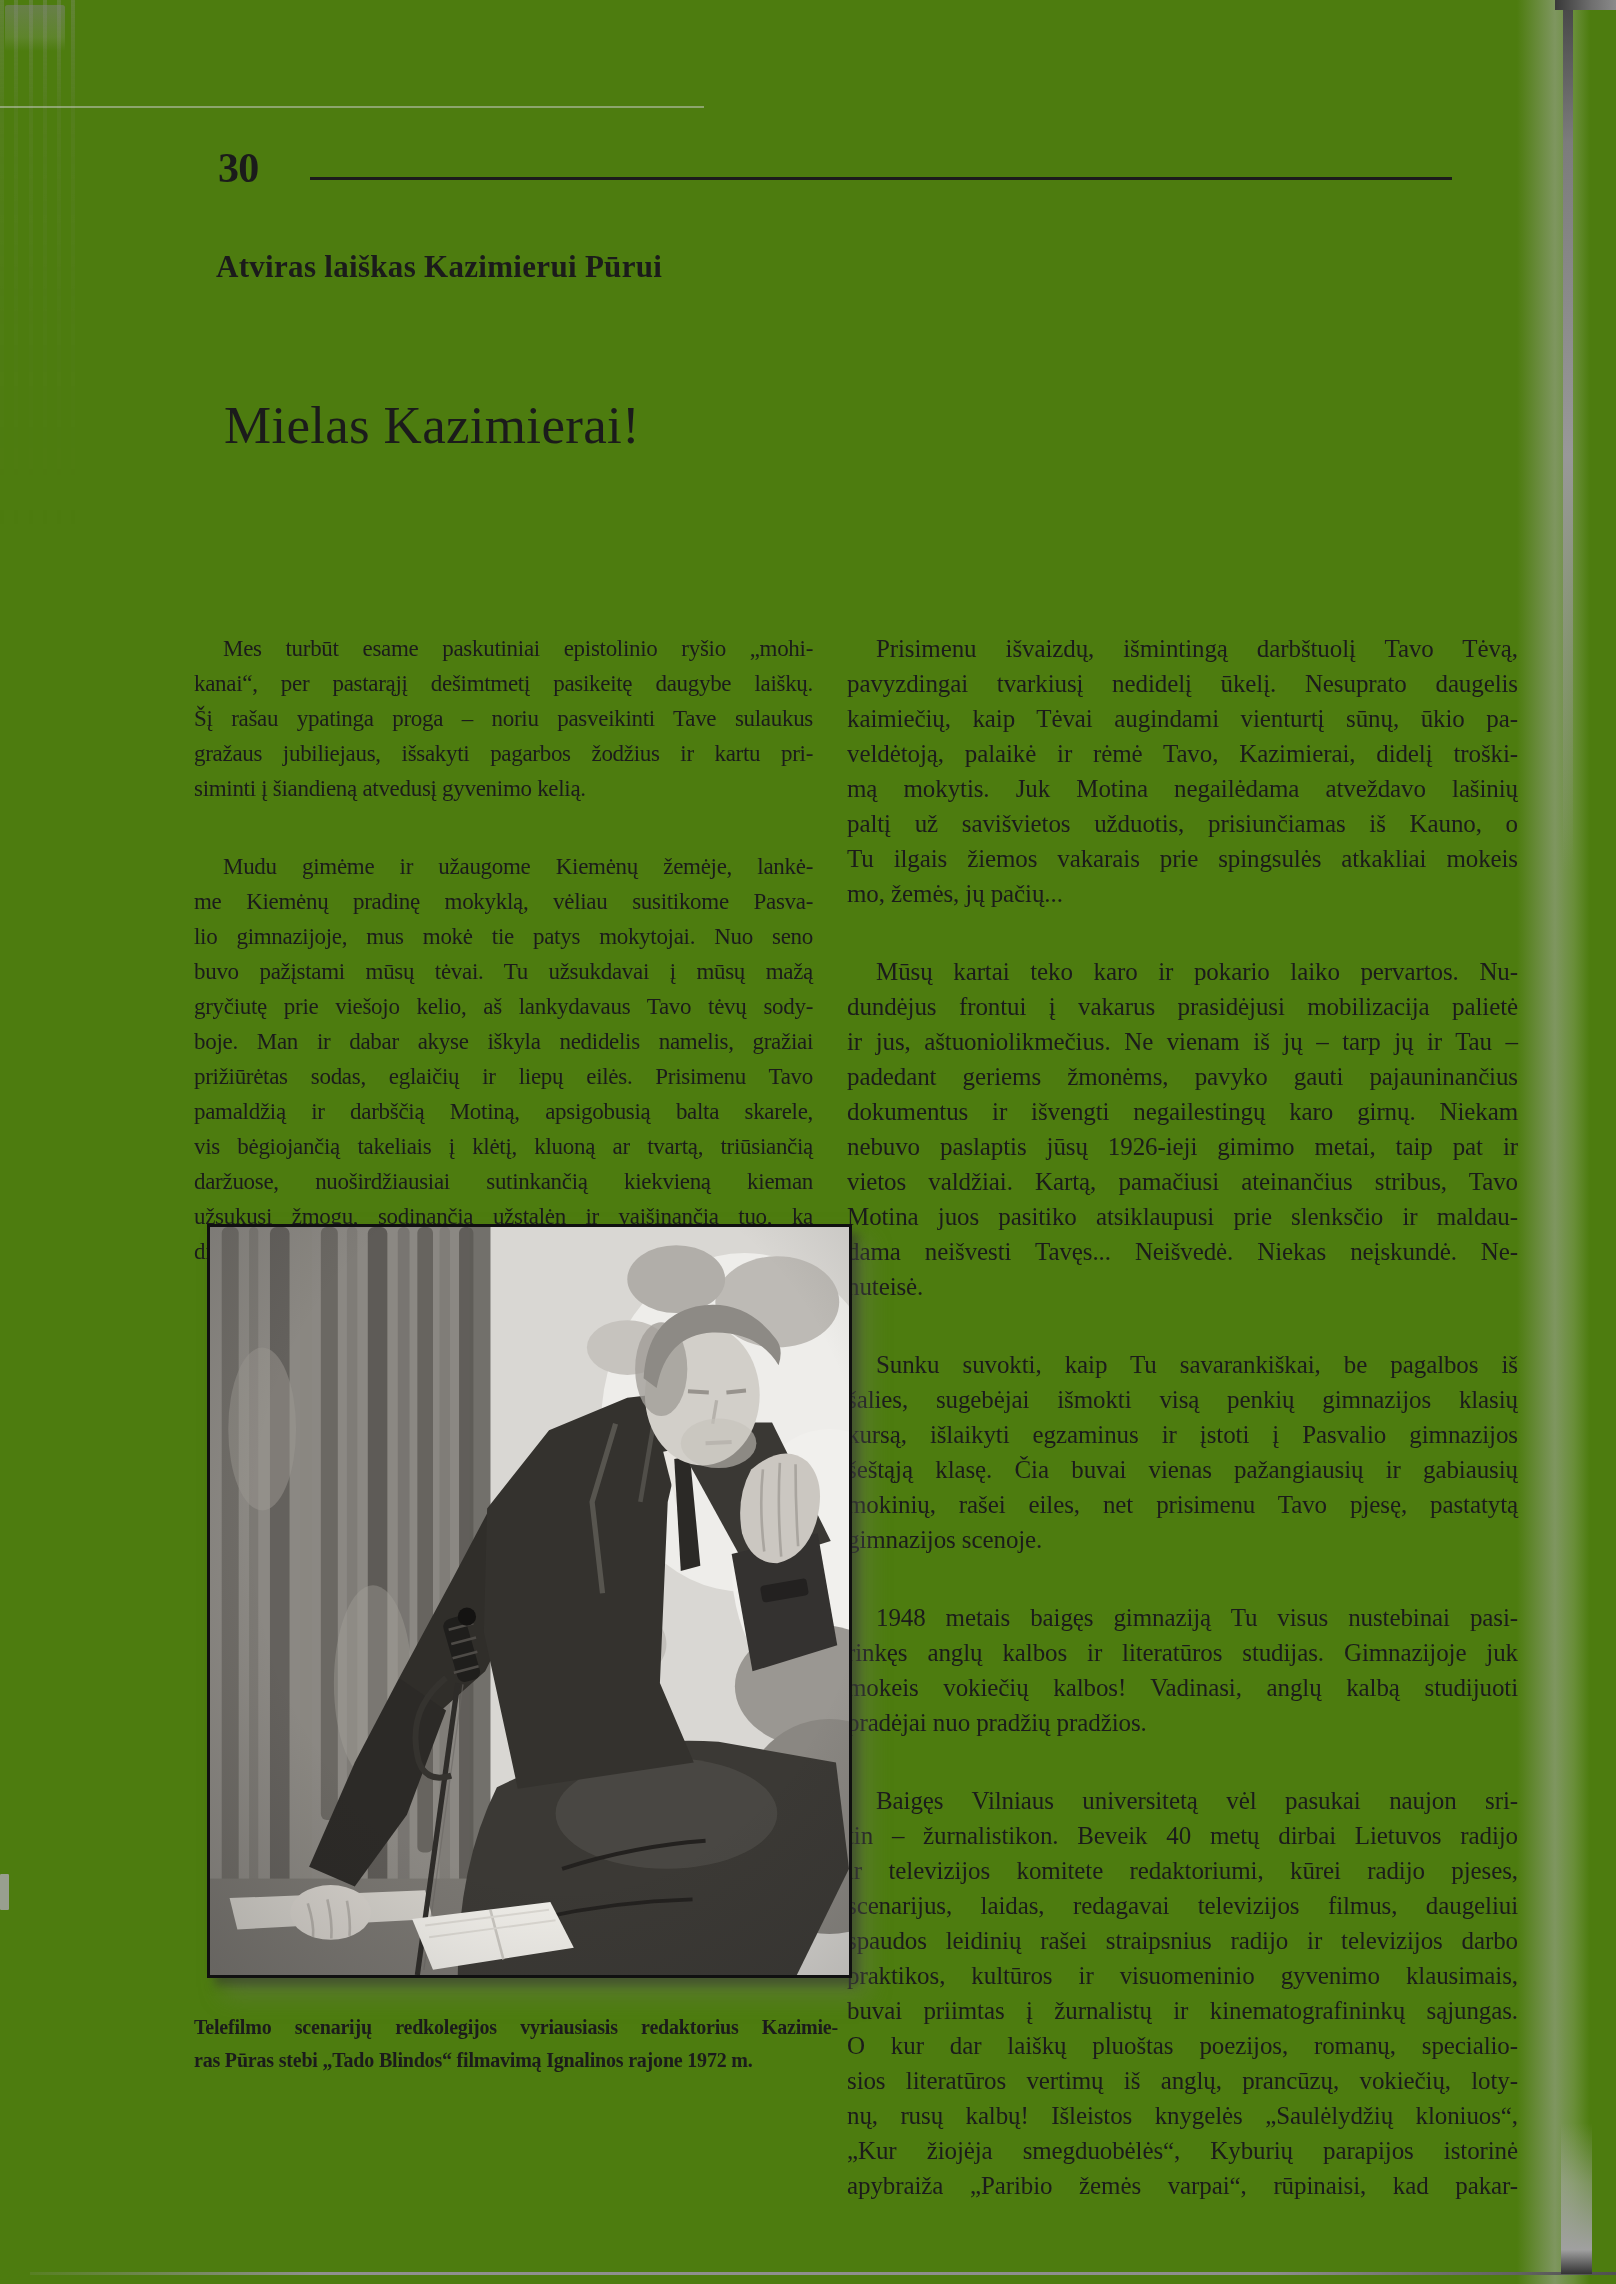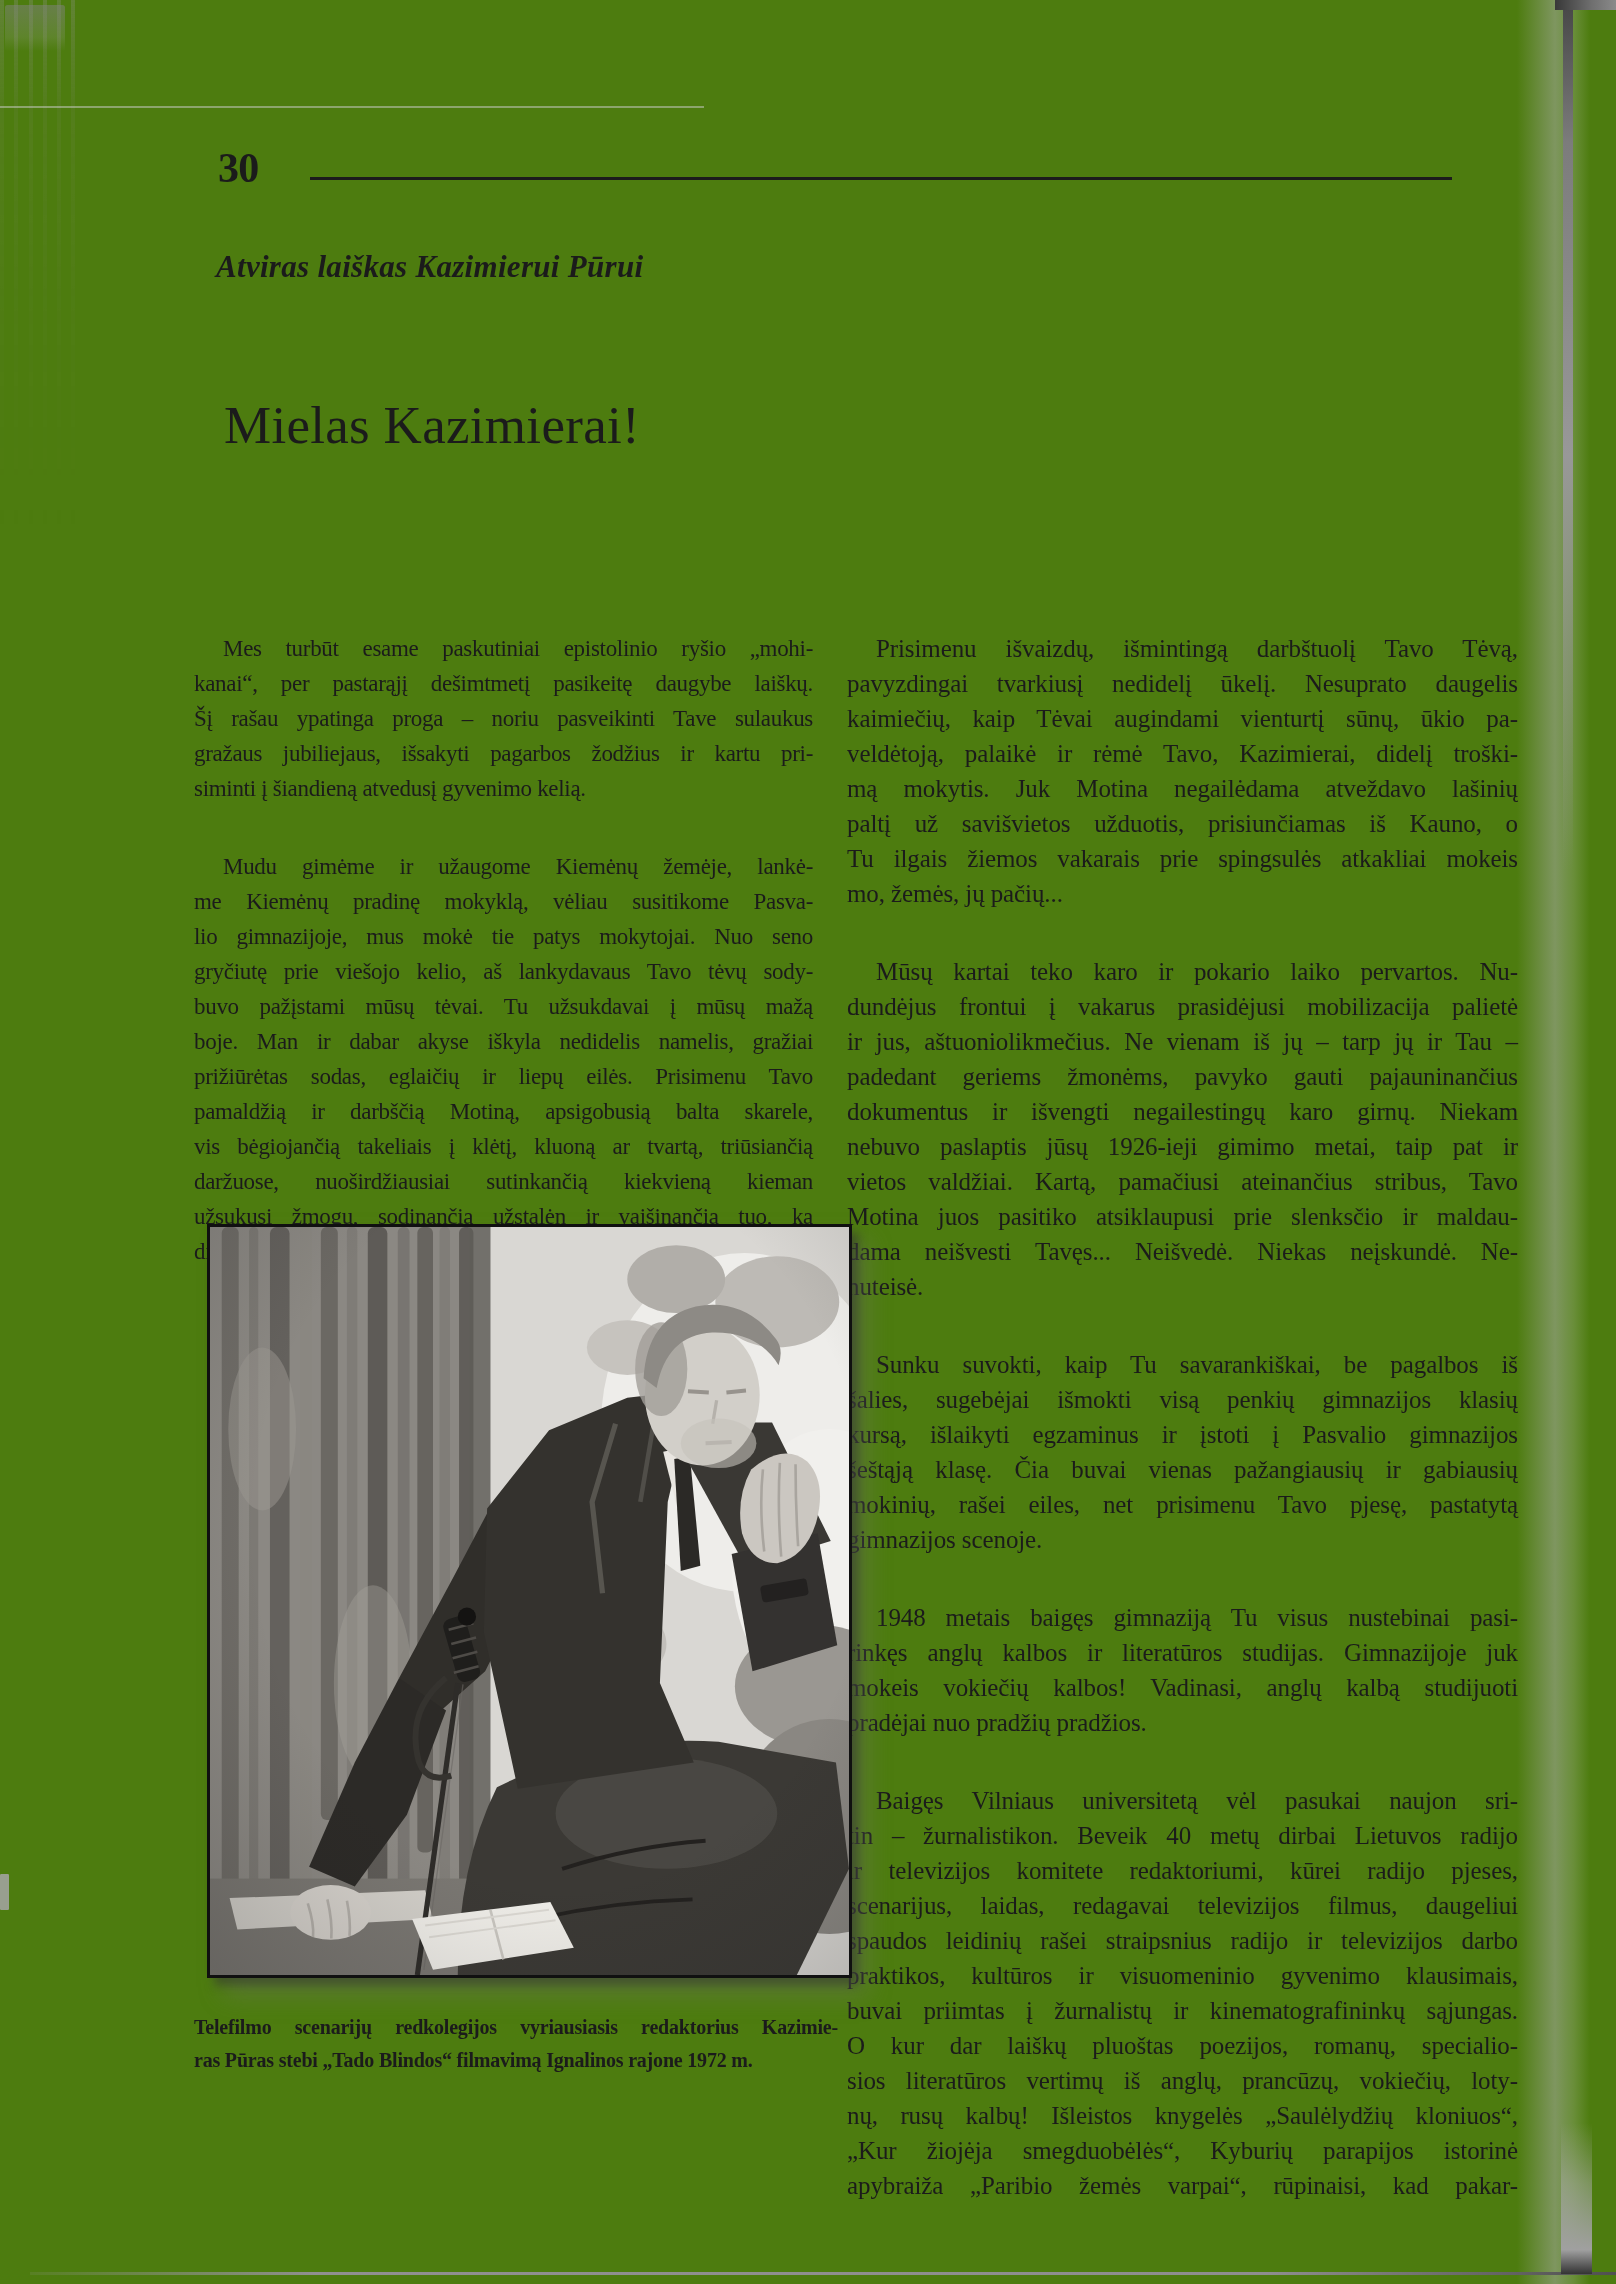--- a/index.html
+++ b/index.html
@@ -37,21 +37,21 @@
   .art-left-dash{left:0;top:1874px;width:8.5px;height:36px;background:#a6a6a6;border-radius:1.3px;opacity:.85;}
 
   
   .page-number{
     position:absolute;left:218px;top:147px;
     font-size:42px;font-weight:bold;letter-spacing:-0.7px;line-height:1;
   }
   .head-rule{position:absolute;left:310px;top:177px;width:1142px;height:3.3px;background:#1c1c1c;}
   .section-header{
     position:absolute;left:216px;top:249px;
-    font-size:31px;font-weight:bold;font-style:italic;letter-spacing:0.3px;white-space:nowrap;
+    font-size:31px;font-weight:bold;letter-spacing:0.3px;white-space:nowrap;
   }
   .page-title{
     position:absolute;left:212px;top:383px;
     font-size:53px;font-weight:500;letter-spacing:0.3px;white-space:nowrap;
   }
 
   
   .col{position:absolute;top:588px;}
   .col-left{left:194px;width:619px;font-size:23px;letter-spacing:-0.3px;line-height:35px;}
   .col-right{left:847px;width:671px;font-size:25px;letter-spacing:-0.1px;line-height:35px;}
@@ -95,22 +95,22 @@
 
   <div class="col col-left">
       <div class="tline ind">Mes turbūt esame paskutiniai epistolinio ryšio „mohi-</div>
       <div class="tline">kanai“, per pastarąjį dešimtmetį pasikeitę daugybe laiškų.</div>
       <div class="tline">Šį rašau ypatinga proga – noriu pasveikinti Tave sulaukus</div>
       <div class="tline">gražaus jubiliejaus, išsakyti pagarbos žodžius ir kartu pri-</div>
       <div class="tline end">siminti į šiandieną atvedusį gyvenimo kelią.</div>
       <div class="tline ind">Mudu gimėme ir užaugome Kiemėnų žemėje, lankė-</div>
       <div class="tline">me Kiemėnų pradinę mokyklą, vėliau susitikome Pasva-</div>
       <div class="tline">lio gimnazijoje, mus mokė tie patys mokytojai. Nuo seno</div>
+      <div class="tline">buvo pažįstami mūsų tėvai. Tu užsukdavai į mūsų mažą</div>
       <div class="tline">gryčiutę prie viešojo kelio, aš lankydavaus Tavo tėvų sody-</div>
-      <div class="tline">buvo pažįstami mūsų tėvai. Tu užsukdavai į mūsų mažą</div>
       <div class="tline">boje. Man ir dabar akyse iškyla nedidelis namelis, gražiai</div>
       <div class="tline">prižiūrėtas sodas, eglaičių ir liepų eilės. Prisimenu Tavo</div>
       <div class="tline">pamaldžią ir darbščią Motiną, apsigobusią balta skarele,</div>
       <div class="tline">vis bėgiojančią takeliais į klėtį, kluoną ar tvartą, triūsiančią</div>
       <div class="tline">daržuose, nuoširdžiausiai sutinkančią kiekvieną kieman</div>
       <div class="tline">užsukusį žmogų, sodinančią užstalėn ir vaišinančią tuo, ką</div>
       <div class="tline end">dievas davė.</div>
     </div>
   <div class="col col-right">
       <div class="tline ind">Prisimenu išvaizdų, išmintingą darbštuolį Tavo Tėvą,</div>

